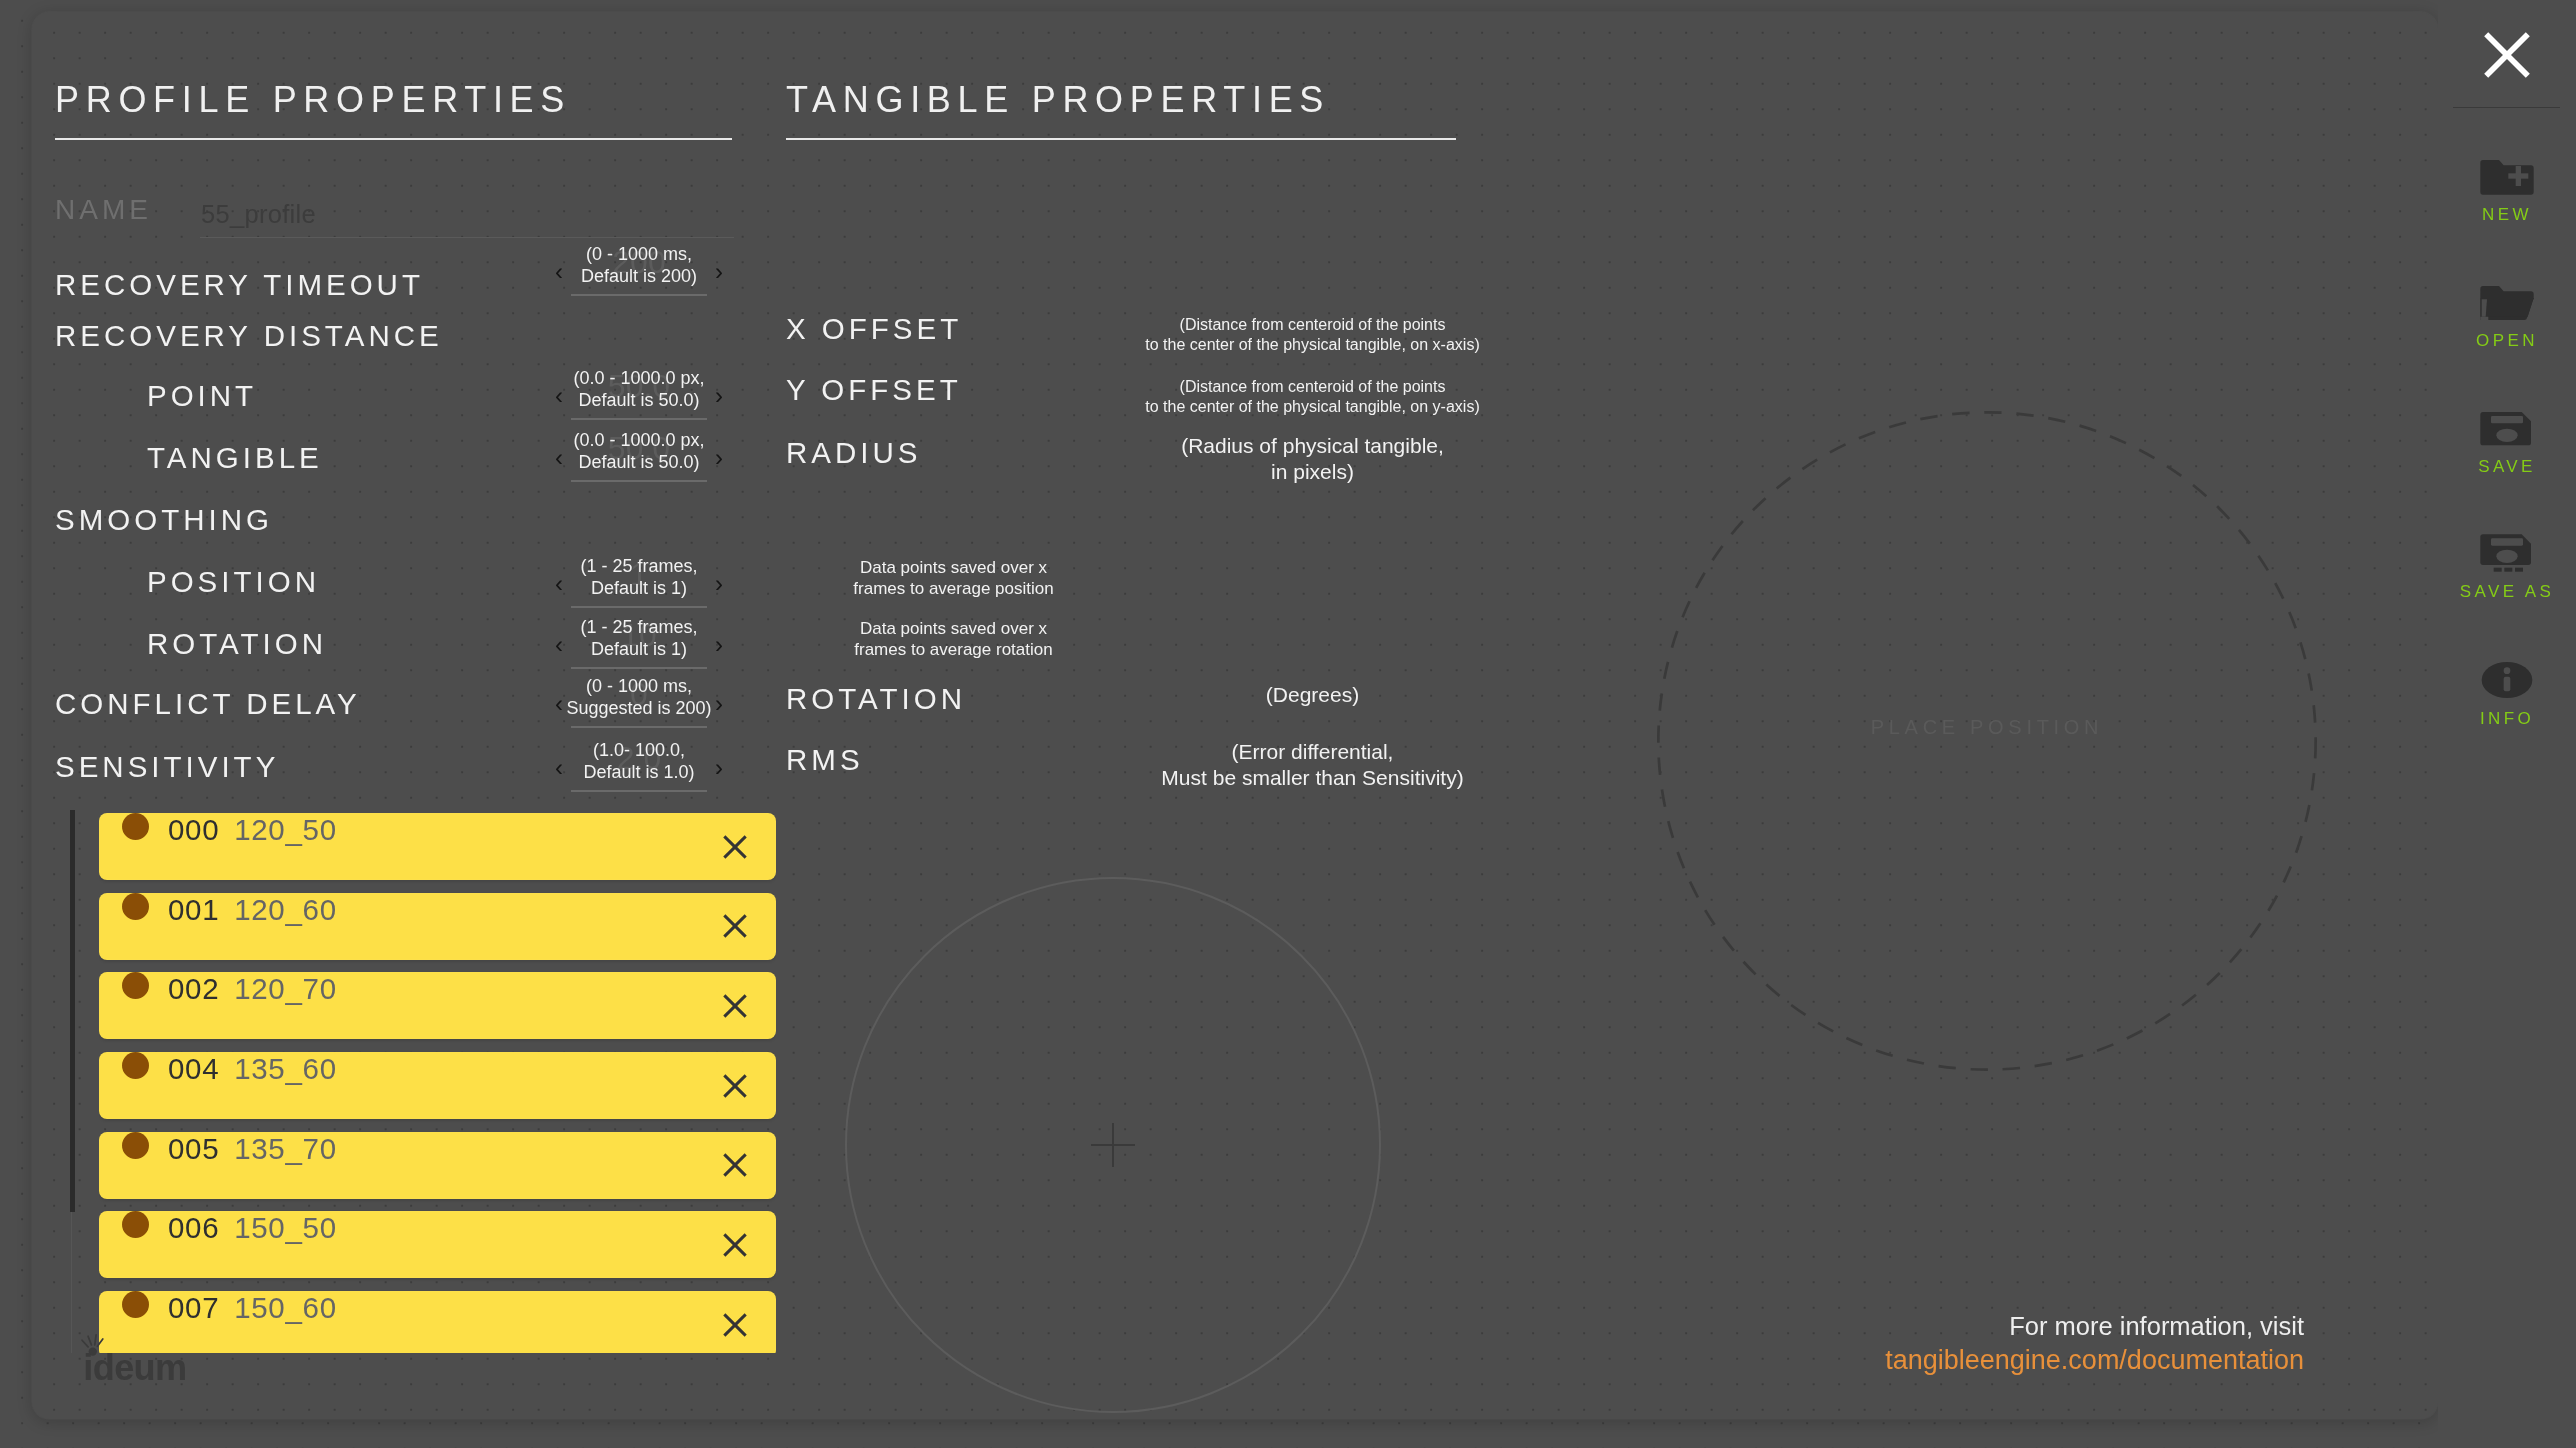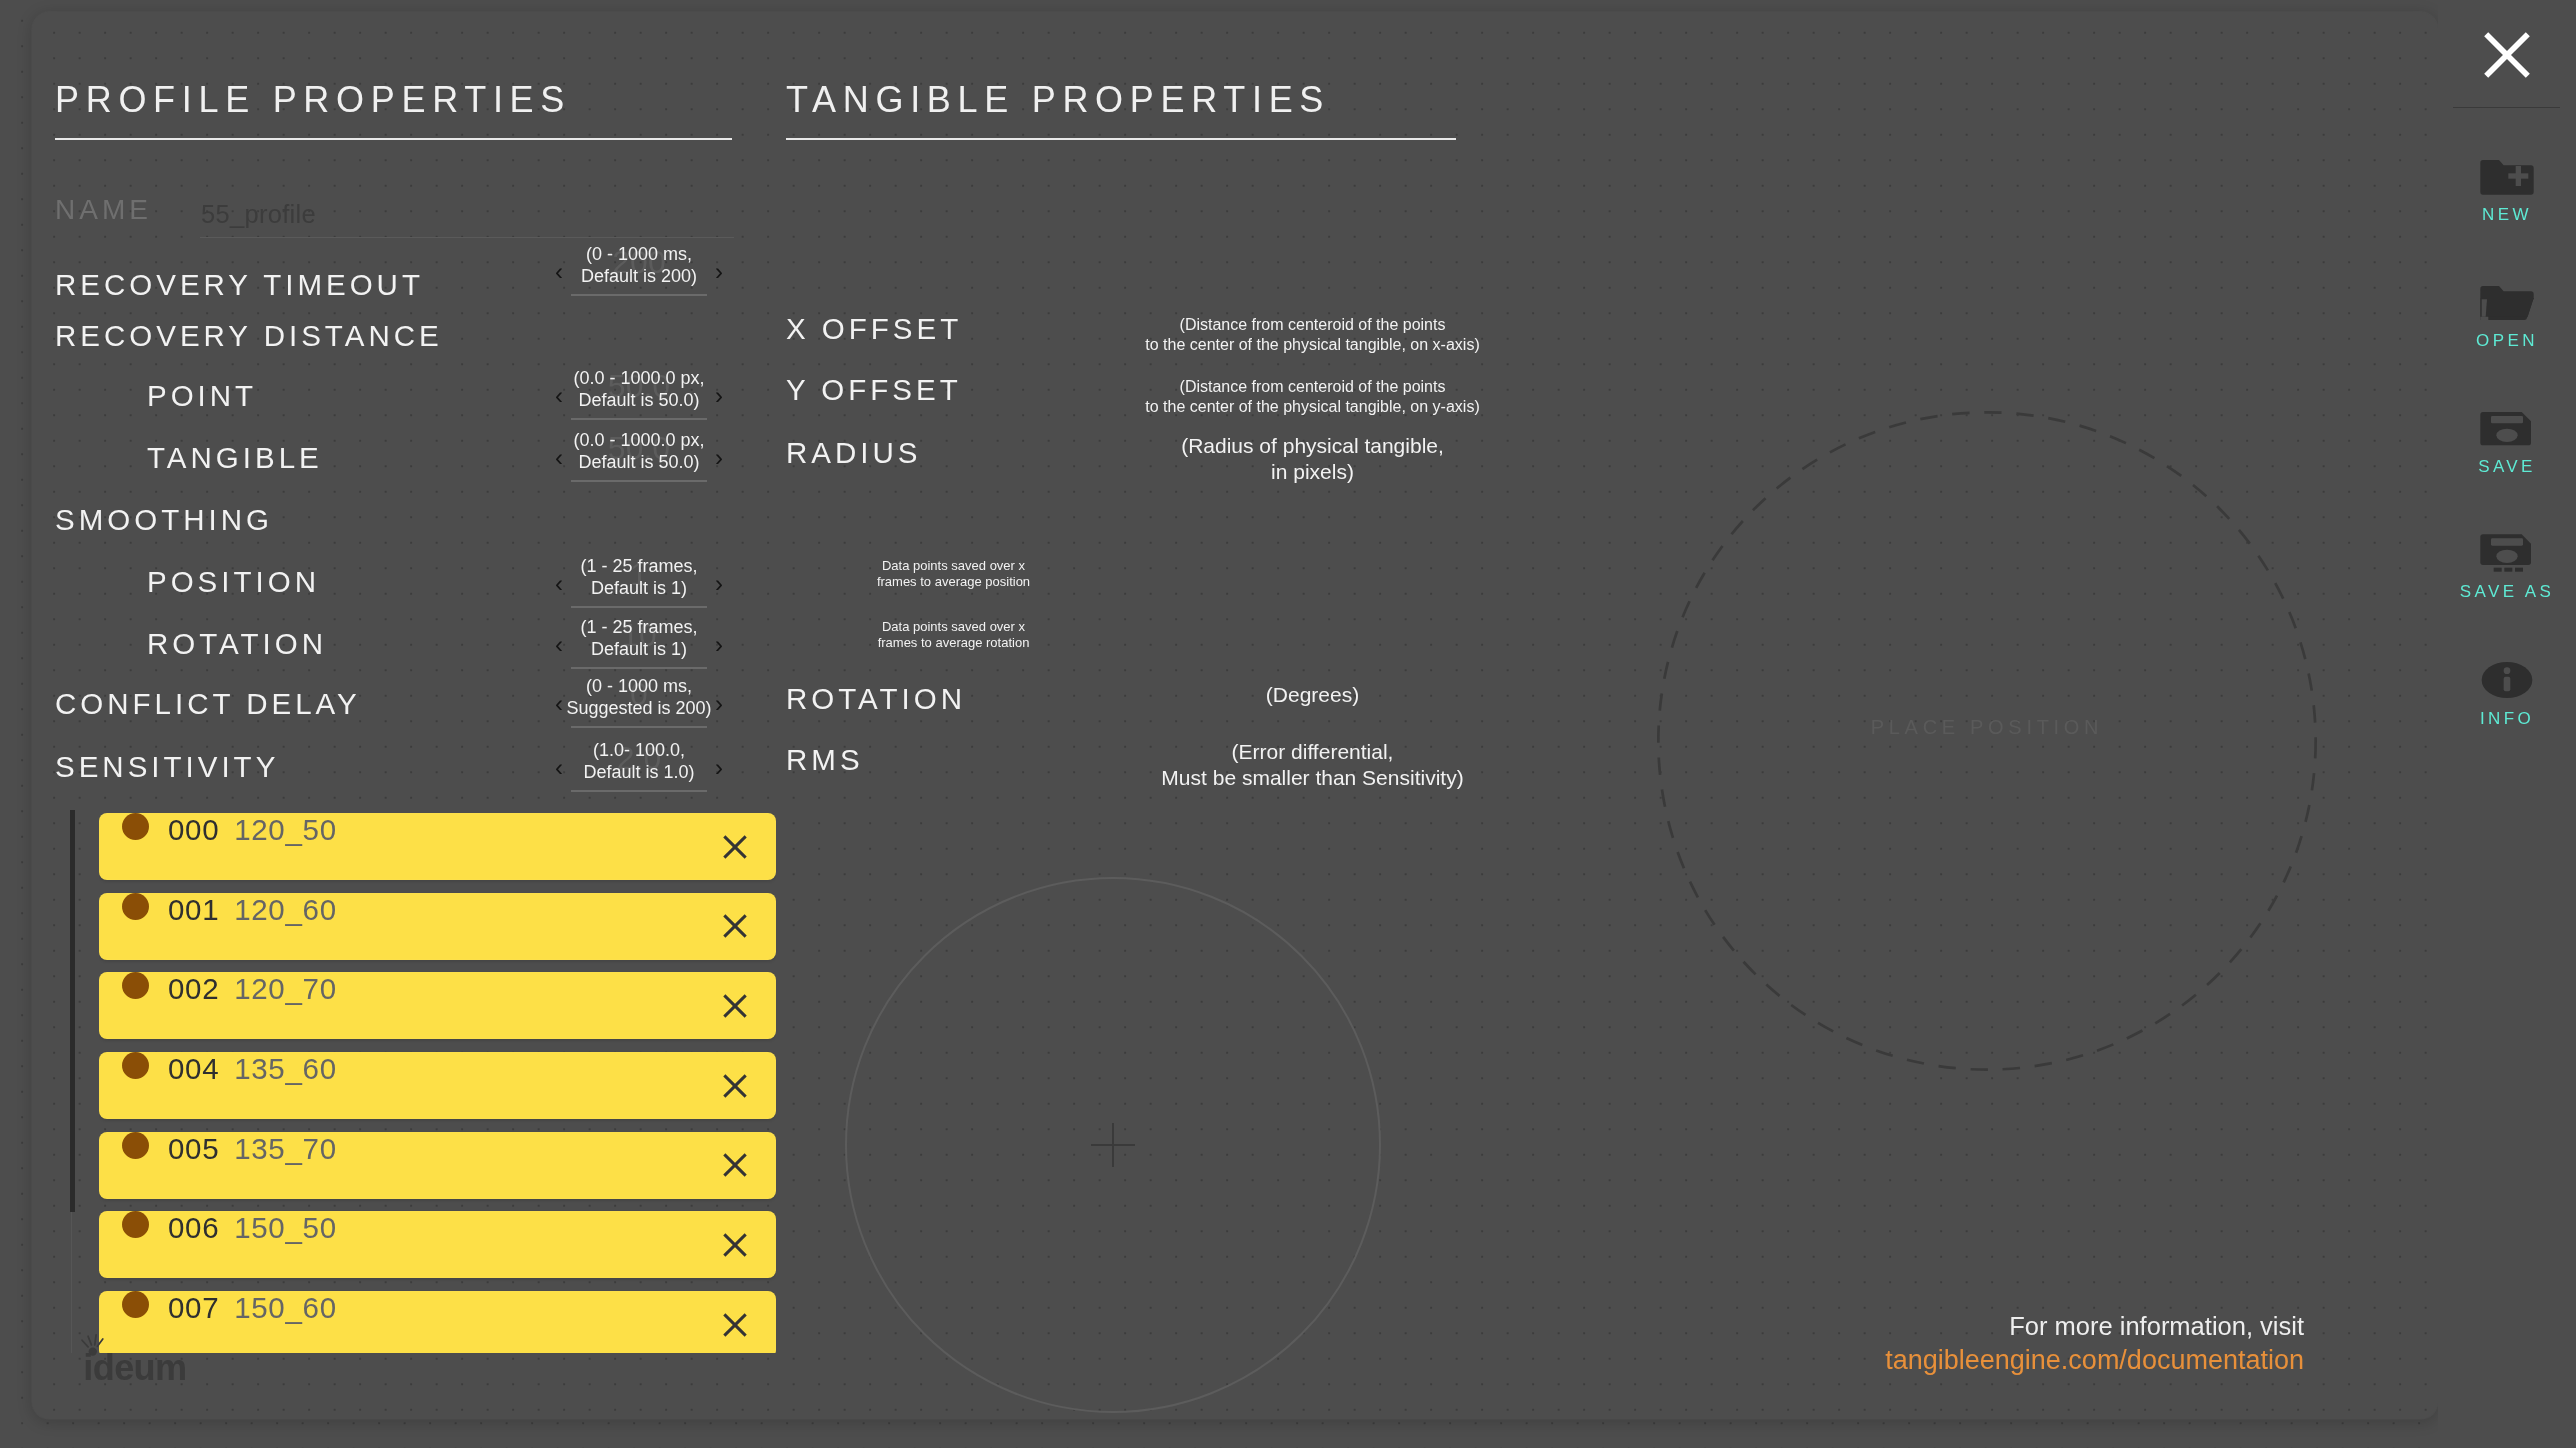--- a/index.html
+++ b/index.html
@@ -75,21 +75,21 @@
   }
   .tool-glyph {
     width: 58px; height: 43px;
     display:flex; align-items:center; justify-content:center;
   }
   .tool-glyph svg { display:block; }
   .tool-label {
     margin-top: 8px;
     font-size: 17px;
     letter-spacing: 3.4px;
-    color: #5eead4;
+    color: #84cc16;
     font-weight: 300;
   }
 
   
   .sec-title {
     position: absolute;
     font-size: 36px;
     font-weight: 300;
     letter-spacing: 6.7px;
     color: #f0f0f0;
@@ -170,21 +170,21 @@
   
   .t-hint {
     position: absolute;
     text-align: center;
     font-size: 16px;
     line-height: 1.22;
     color: #f2f2f2;
     white-space: pre-line;
   }
   .t-hint.big { font-size: 21px; }
-  .t-hint.med { font-size: 13px; }
+  .t-hint.med { font-size: 17px; }
 
   
   .list-wrap {
     position: absolute;
     left: 67px; top: 801px;
     width: 677px; height: 540px;
     overflow: hidden;
   }
   .list-item {
     position: relative;

